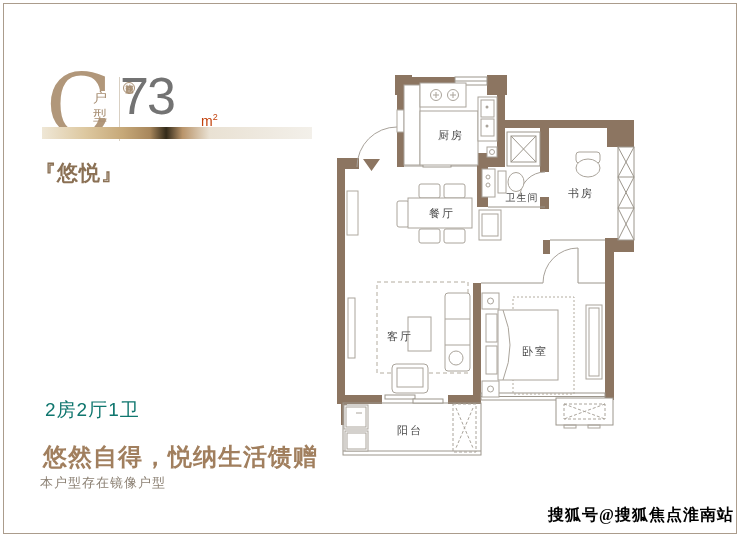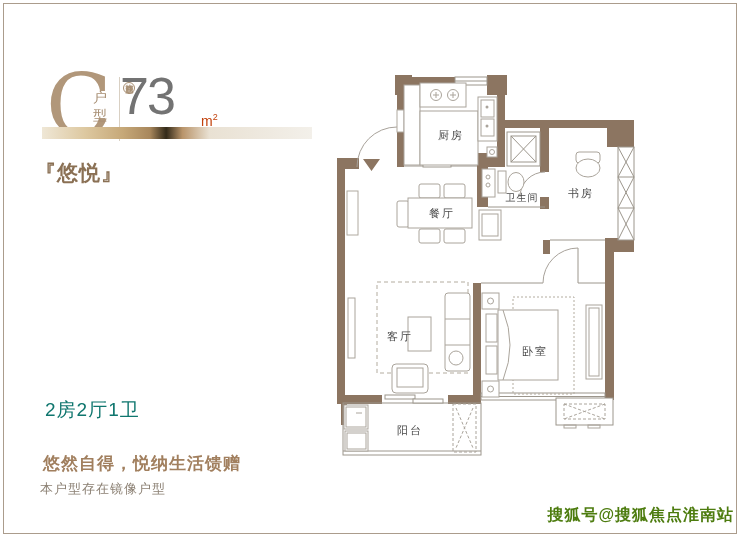--- a/index.html
+++ b/index.html
@@ -20,25 +20,25 @@
   .area-circled{margin-top:3px;width:10px;height:10px;border:1px solid #a78e72;border-radius:50%;
     font-size:7px;display:flex;align-items:center;justify-content:center;}
   .area-value{position:absolute;left:120px;top:70px;font-size:52px;line-height:1;color:#737373;letter-spacing:-2px;}
   .area-unit{position:absolute;left:201px;top:112px;font-size:14px;color:#c2410c;}
   .area-unit sup{font-size:9px;}
   .gradient-bar{position:absolute;left:42px;top:127px;width:270px;height:12px;
     background:linear-gradient(90deg,#efe7d6 0%,#ddc8a0 16%,#c6a878 30%,#a8875c 40%,#332a19 46%,#b9946a 52%,#e9e1d3 62%,#f3f0ea 100%);}
   .project-name{position:absolute;left:35px;top:159px;font-size:21px;font-weight:bold;color:#8a7054;letter-spacing:1px;}
   
   .layout-text{position:absolute;left:45px;top:397px;font-size:19px;color:#0f766e;letter-spacing:1px;}
-  .slogan-text{position:absolute;left:43px;top:441px;font-size:17px;font-weight:bold;color:#a17f5e;letter-spacing:1px;margin-top:11px;}
-  .note-text{position:absolute;left:40px;top:474px;font-size:13px;color:#8c8174;letter-spacing:1px;margin-top:6px;}
-  
-  .watermark{position:absolute;right:6px;top:505px;font-size:16px;font-weight:bold;color:#4d7c0f;letter-spacing:1px;
-    text-shadow:-1px -1px 0 #fff,1px -1px 0 #fff,-1px 1px 0 #fff,1px 1px 0 #fff,0 1px 0 #fff,0 -1px 0 #fff,1px 0 0 #fff,-1px 0 0 #fff;}
+  .slogan-text{position:absolute;left:43px;top:441px;font-size:24px;font-weight:bold;color:#a17f5e;letter-spacing:1px;}
+  .note-text{position:absolute;left:40px;top:474px;font-size:13px;color:#8c8174;letter-spacing:1px;}
+  
+  .watermark{position:absolute;right:6px;top:505px;font-size:16px;font-weight:bold;color:#000000;letter-spacing:1px;
+    text-shadow:-1px -1px 0 #fff,1px -1px 0 #fff,-1px 1px 0 #fff,1px 1px 0 #fff,0 1px 0 #fff,0 -1px 0 #fff,1px 0 0 #fff,-1px 0 0 #fff;font-family:Liberation Serif, serif;}
   
   .plan{position:absolute;left:335px;top:55px;width:305px;height:410px;}
   svg text{font-family:"Liberation Sans","DejaVu Sans",sans-serif;}
 </style>
 </head>
 <body>
 
 <div class="frame"></div>
 
 <div class="unit-letter">C</div>

